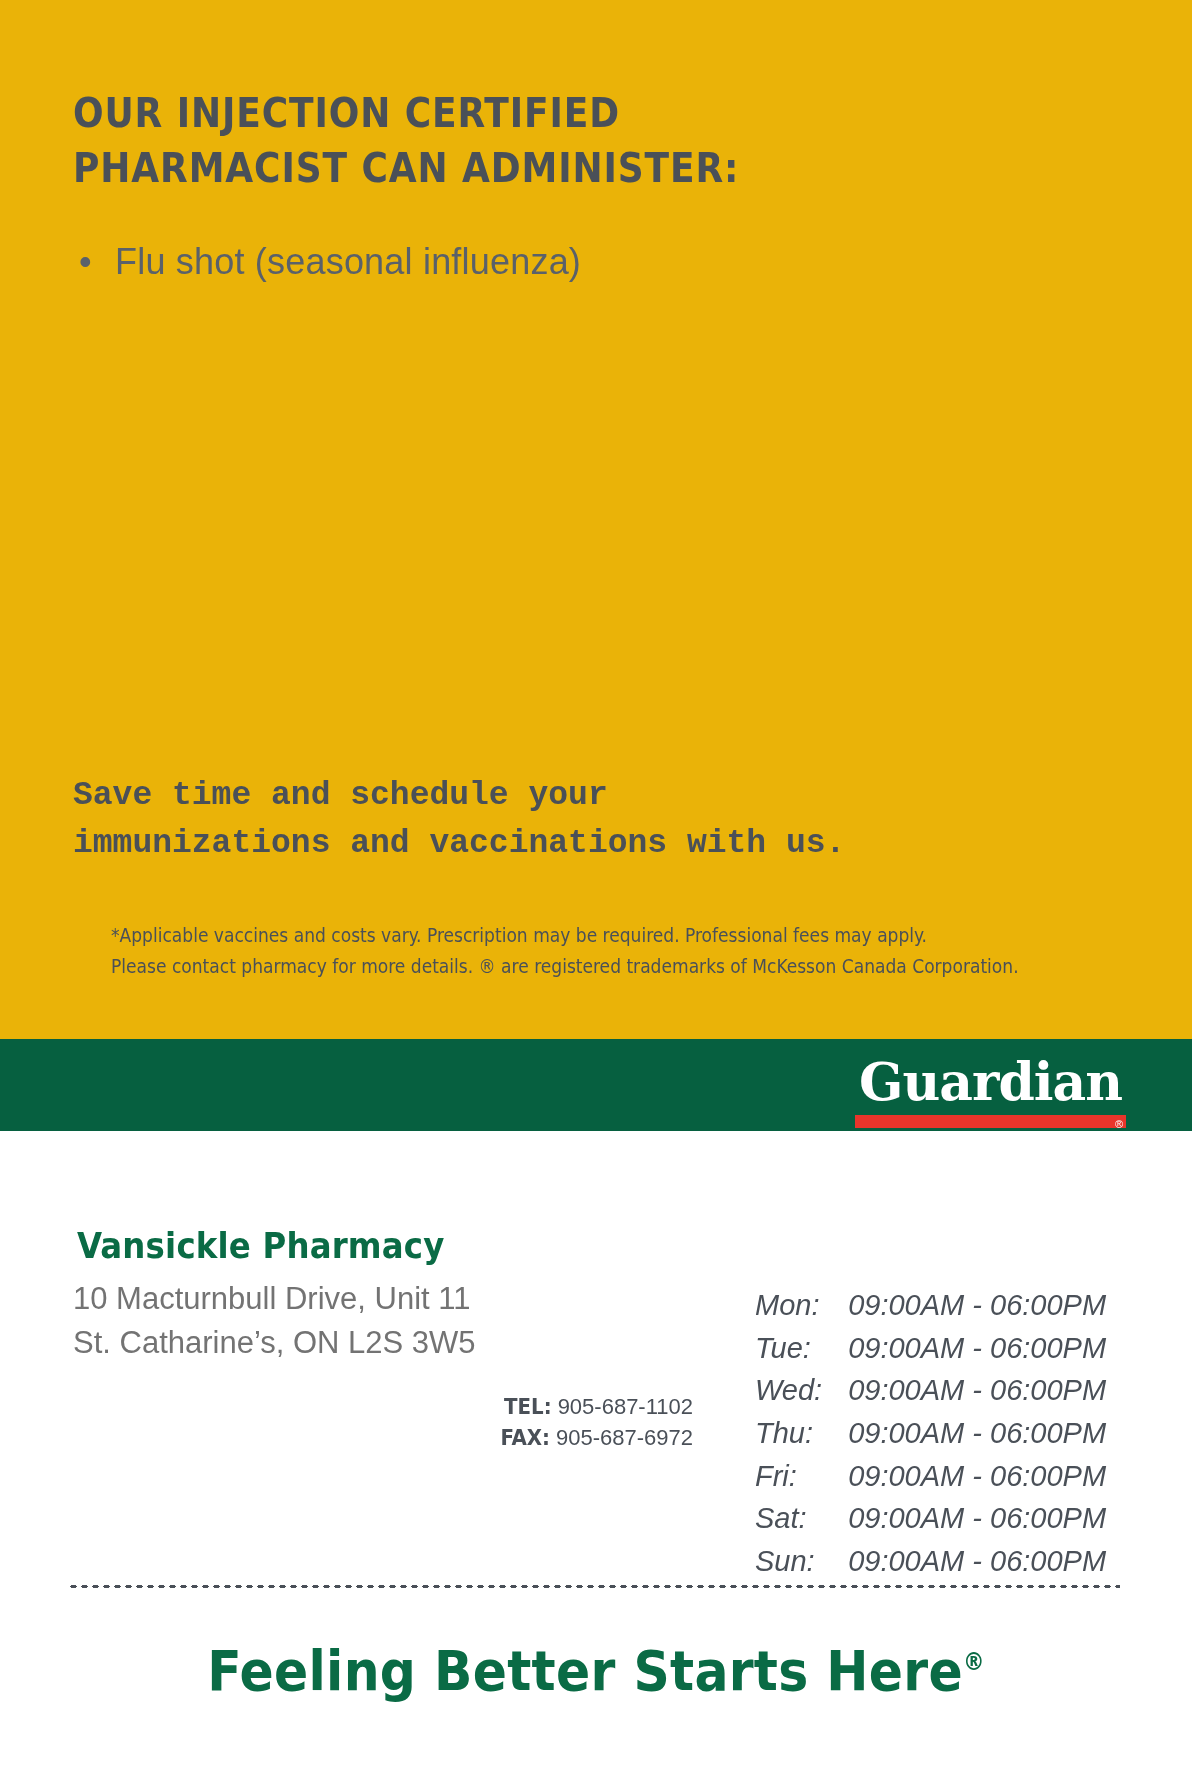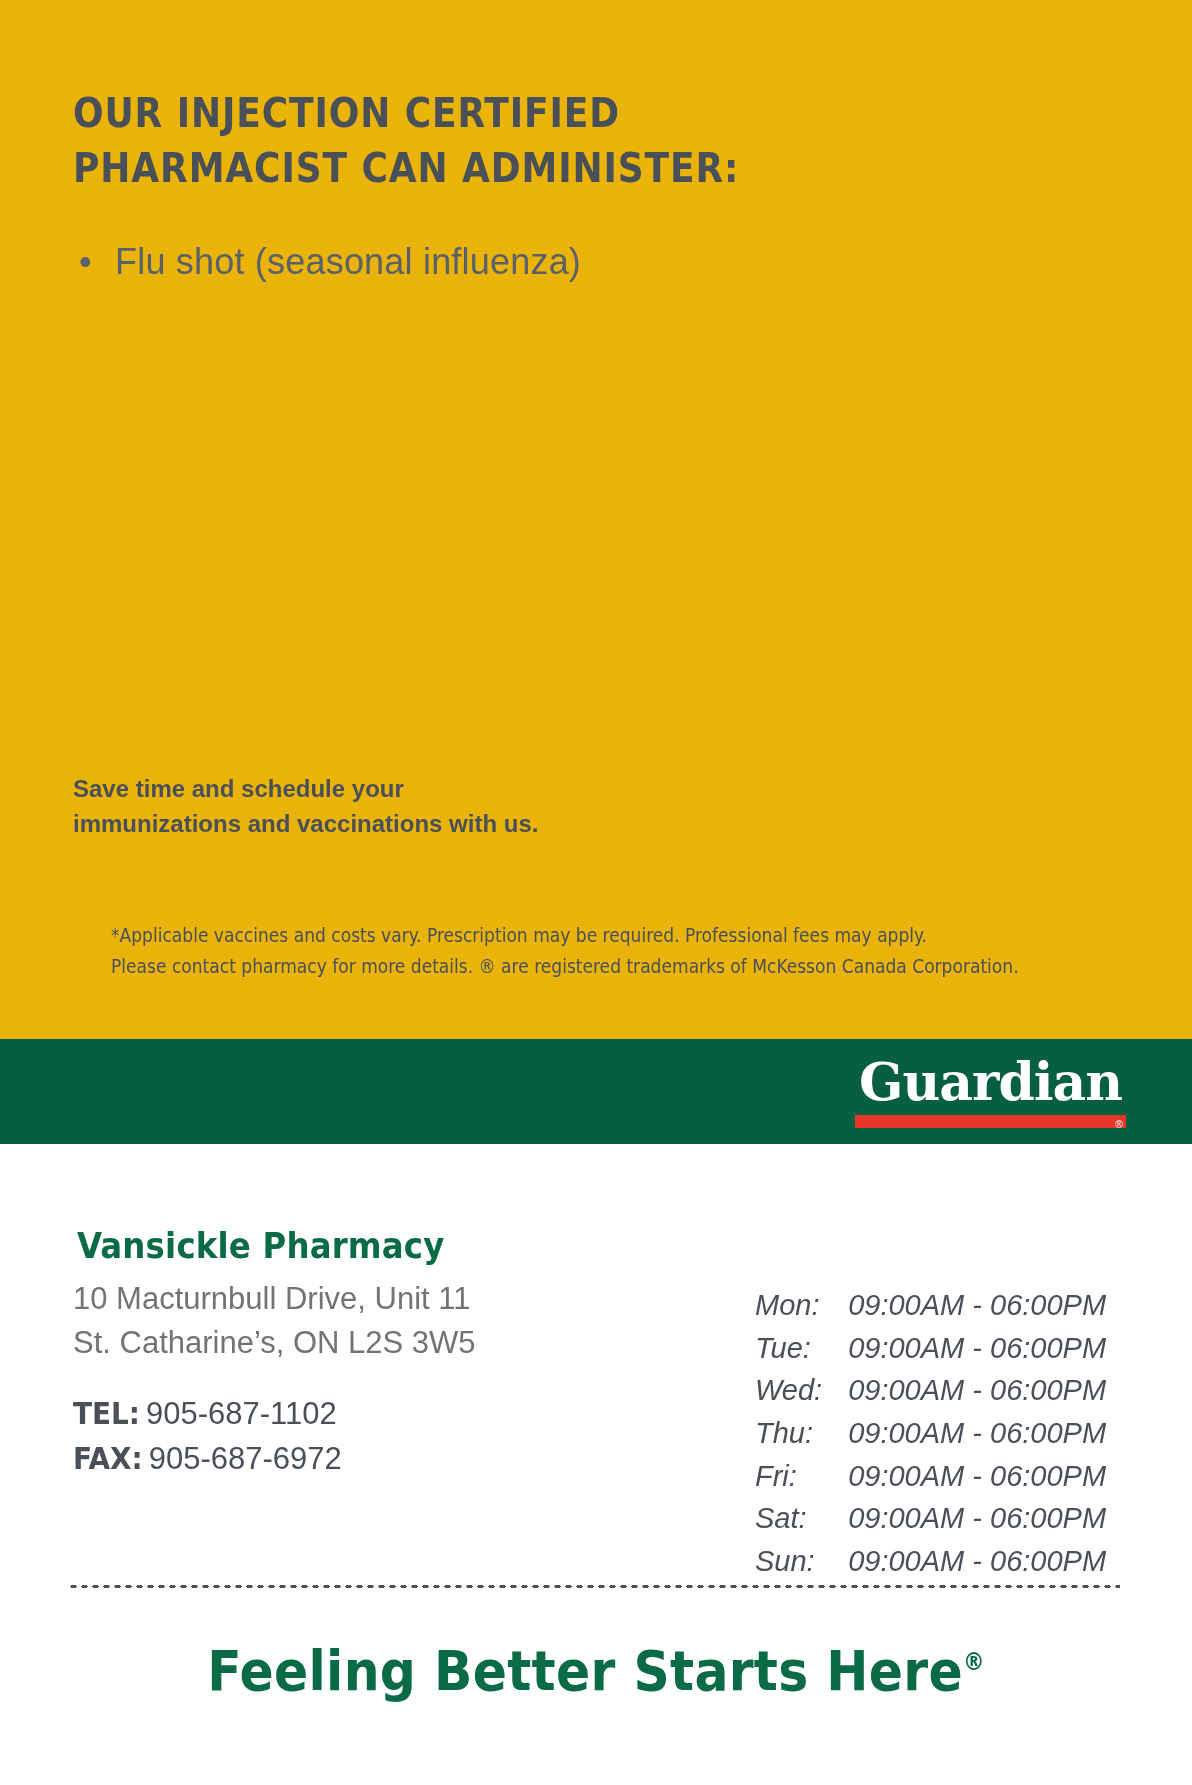--- a/index.html
+++ b/index.html
@@ -66,23 +66,23 @@
     font-size: 36px;
     line-height: 1.35;
   }
 
   .save-block {
     position: absolute;
     left: 73px;
     top: 772px;
     width: 840px;
     color: #4a5058;
-    font-family: Liberation Sans, sans-serif;
-    font-weight: bold;
-    font-size: 24px;
+    font-family: Liberation Mono, monospace;
+    font-weight: bold;
+    font-size: 33px;
     line-height: 1.45;
   }
   .save-block .sv-line { display: block; }
 
   .disclaimer {
     position: absolute;
     left: 73px;
     top: 920px;
     width: 1040px;
     color: #4a5058;
@@ -92,21 +92,21 @@
     font-weight: 400;
   }
   .disclaimer .dc-line { display: block; white-space: nowrap; margin-left: 38px; }
 
   
   .brand-band {
     position: absolute;
     left: 0;
     top: 1039px;
     width: 1192px;
-    height: 105px;
+    height: 92px;
     background: #066040;
   }
   .brand-logo {
     position: absolute;
     right: 66px;
     top: 17px;
     text-align: right;
   }
   .brand-logo .brand-word {
     display: block;
@@ -164,23 +164,24 @@
   .store-address {
     color: #737373;
     font-size: 31px;
     line-height: 1.42;
     font-weight: 400;
   }
   .store-address span { display: block; }
   .store-contact {
     margin-top: 26px;
     color: #4a5058;
-    font-size: 31px;
+    font-size: 22px;
     line-height: 1.42;
     font-weight: 400;
+    text-align: right;
   }
   .store-contact .row { display: block; white-space: nowrap; }
   .store-contact .lbl {
     font-weight: bold;
     font-family: "DejaVu Sans Condensed", "Liberation Sans Narrow", "Liberation Sans", sans-serif;
     margin-right: 6px;
   }
 
   .hours-table {
     position: absolute;

